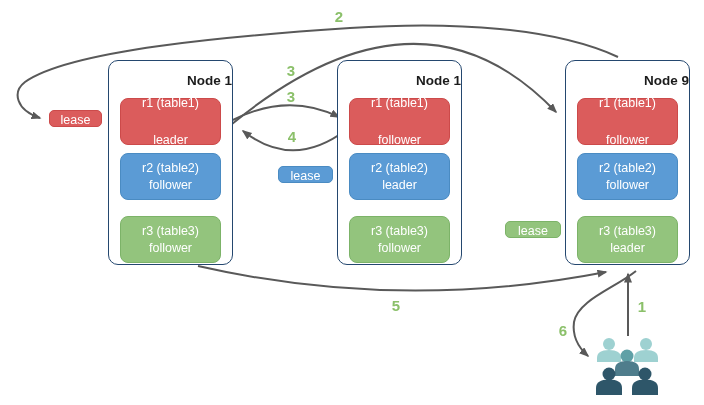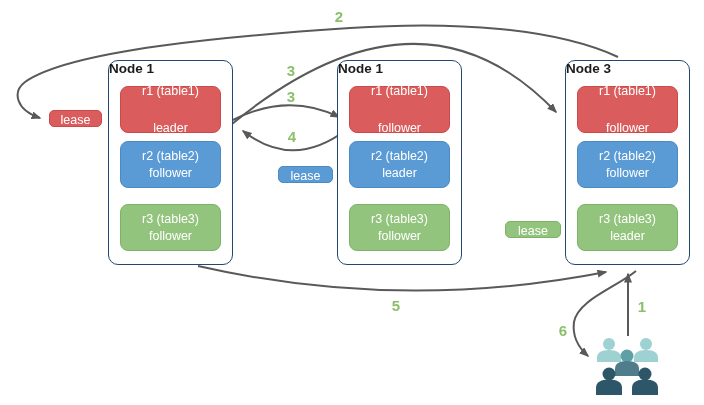--- a/index.html
+++ b/index.html
@@ -21,22 +21,22 @@
     width: 125px; height: 205px;
     background: #ffffff;
     border: 1.5px solid var(--node-border, #24476f);
     border-radius: 10px;
     box-sizing: border-box;
   }
   .node-1 { left: 108px; }
   .node-2 { left: 337px; }
   .node-3 { left: 565px; }
   .node-title {
-    margin-bottom: 10px;
-    text-align: left;
+    margin-top: 12px; margin-bottom: 10px;
+    text-align: right;
     font-weight: 700; font-size: 13.5px; color: #1b1b1b;
   }
   .replica {
     margin: 0 11px 8px 11px;
     height: 47px;
     border-radius: 8px;
     border: 1.5px solid;
     box-sizing: border-box;
     color: #ffffff;
     font-size: 12.5px; line-height: 1.32;
@@ -144,21 +144,21 @@
       <span>r2 (table2)</span>
       <span>leader</span>
     </div>
     <div class="replica green">
       <span>r3 (table3)</span>
       <span>follower</span>
     </div>
   </div>
 
   <div class="node node-3">
-    <div class="node-title">Node 3</div>
+    <div class="node-title">Node 9</div>
     <div class="replica red">
       <span>r1 (table1)</span>
       <span>follower</span>
     </div>
     <div class="replica blue">
       <span>r2 (table2)</span>
       <span>follower</span>
     </div>
     <div class="replica green">
       <span>r3 (table3)</span>

